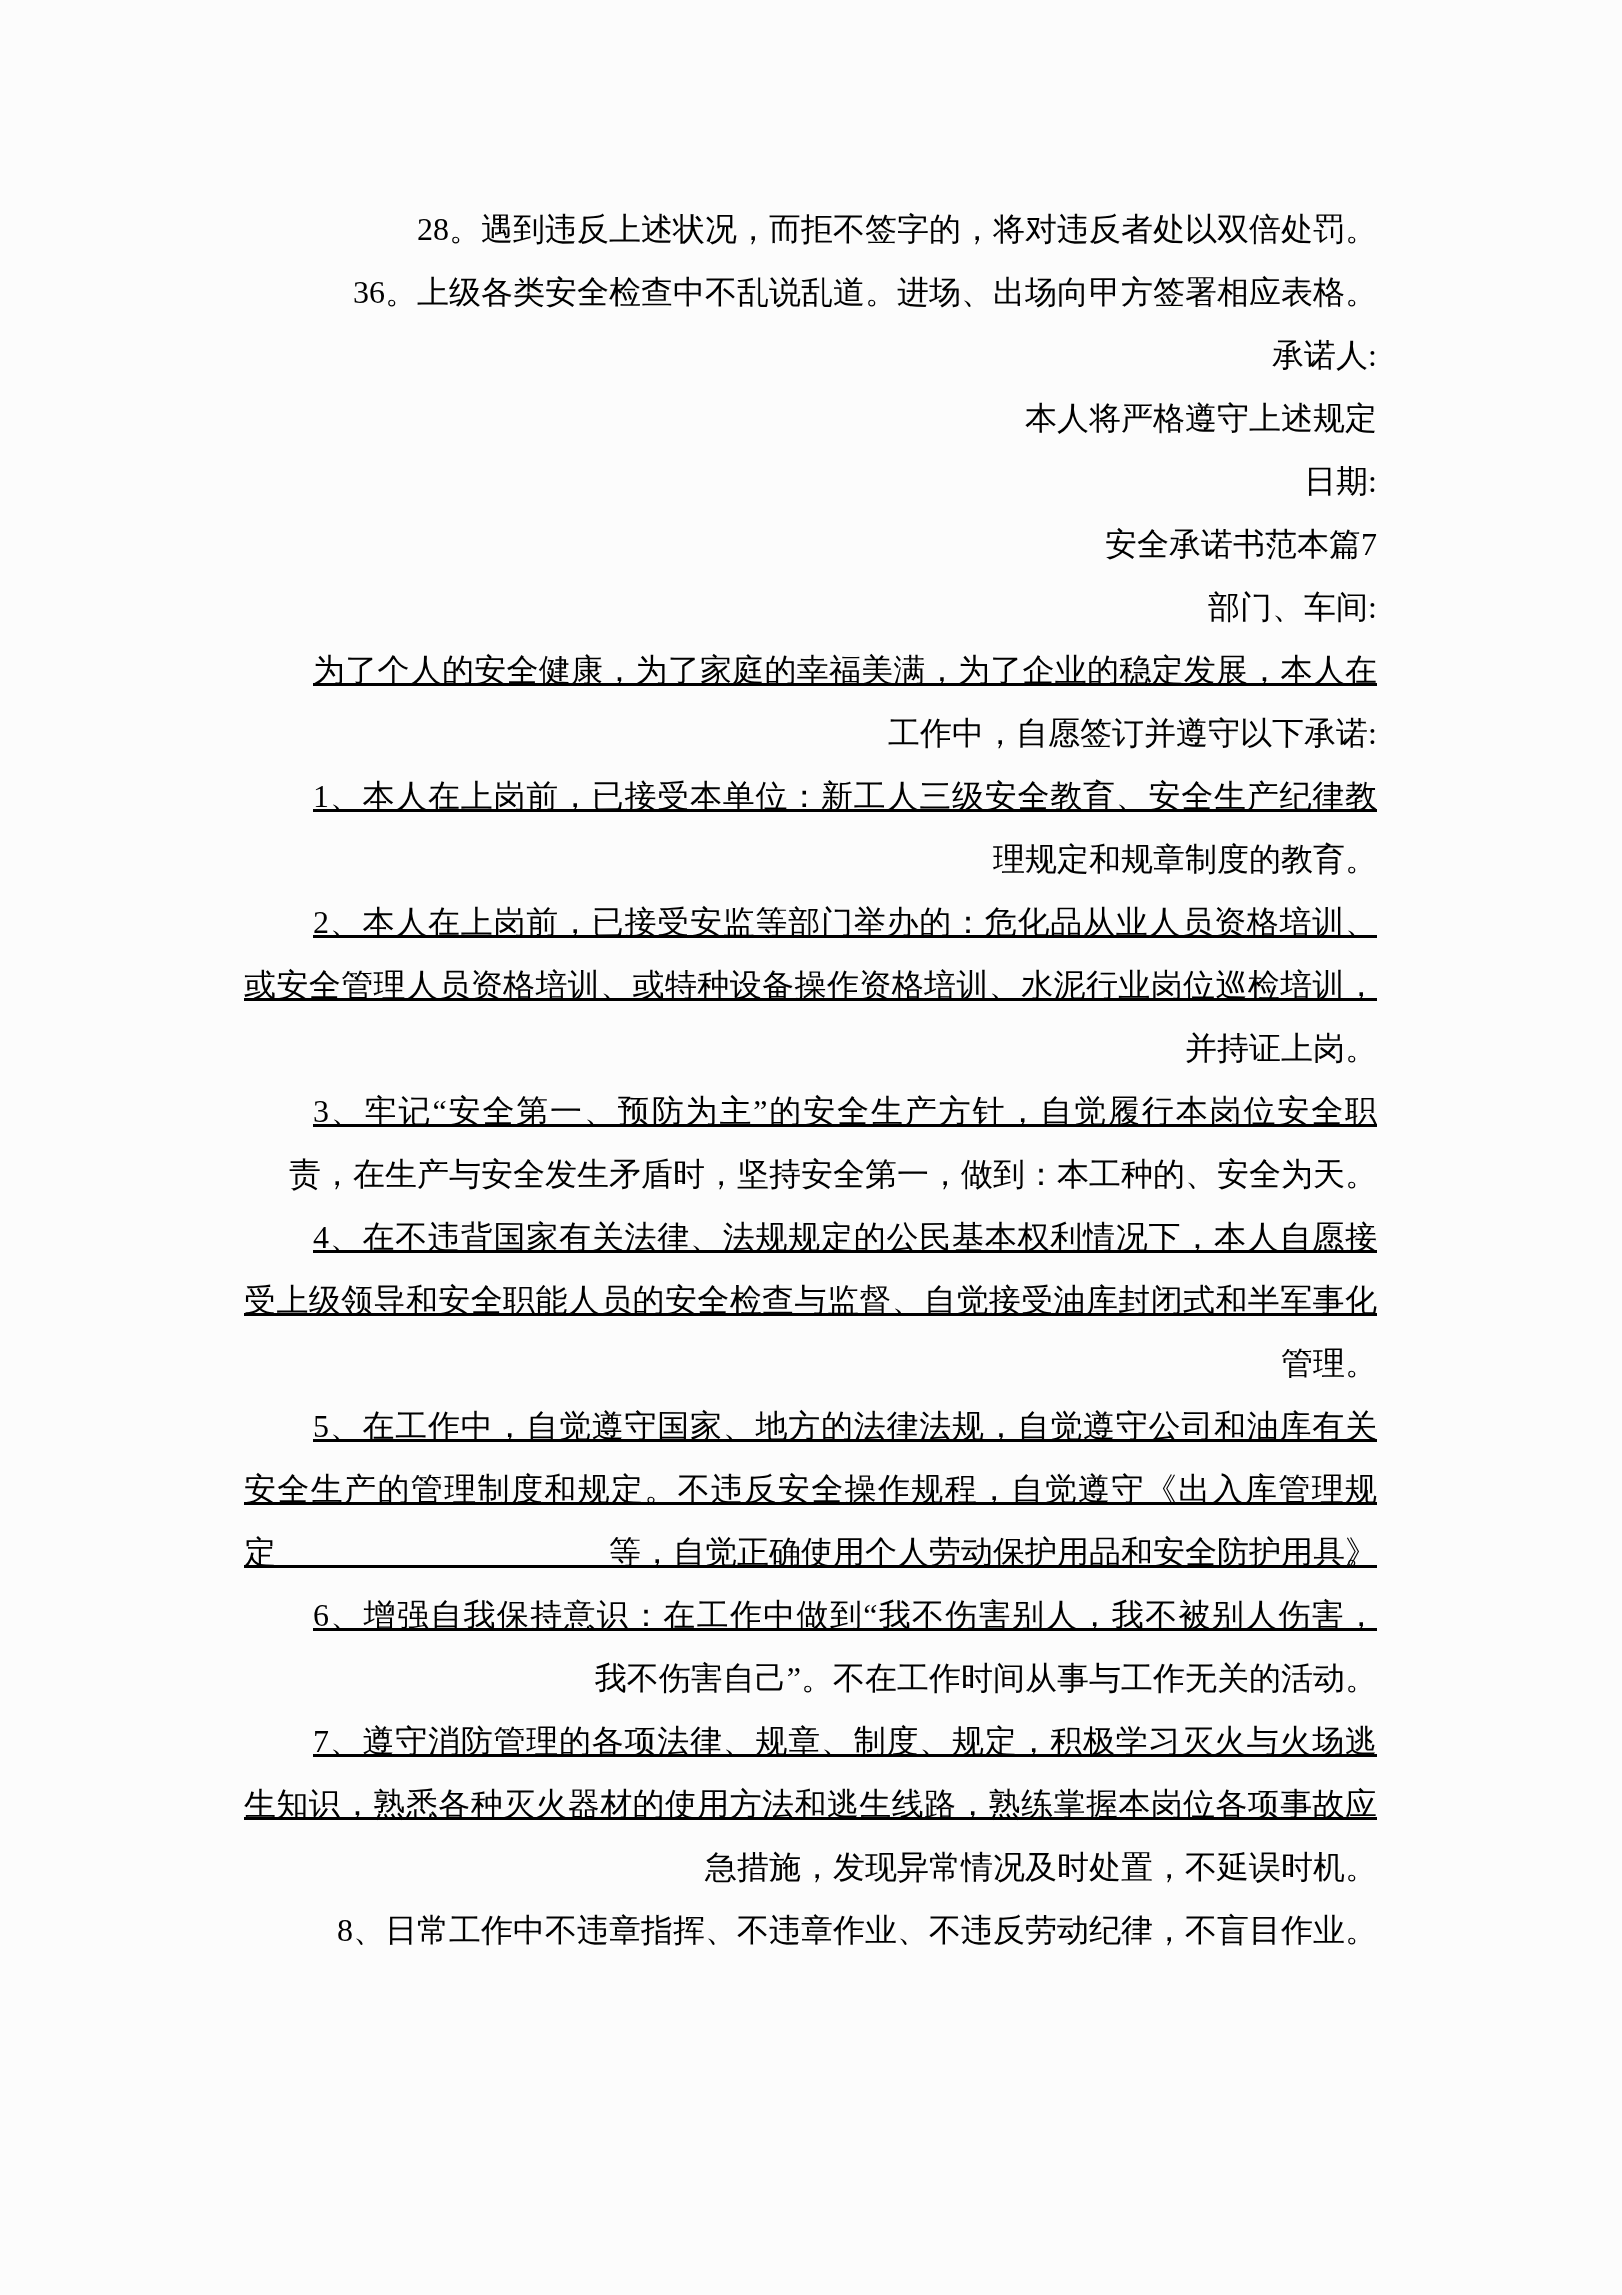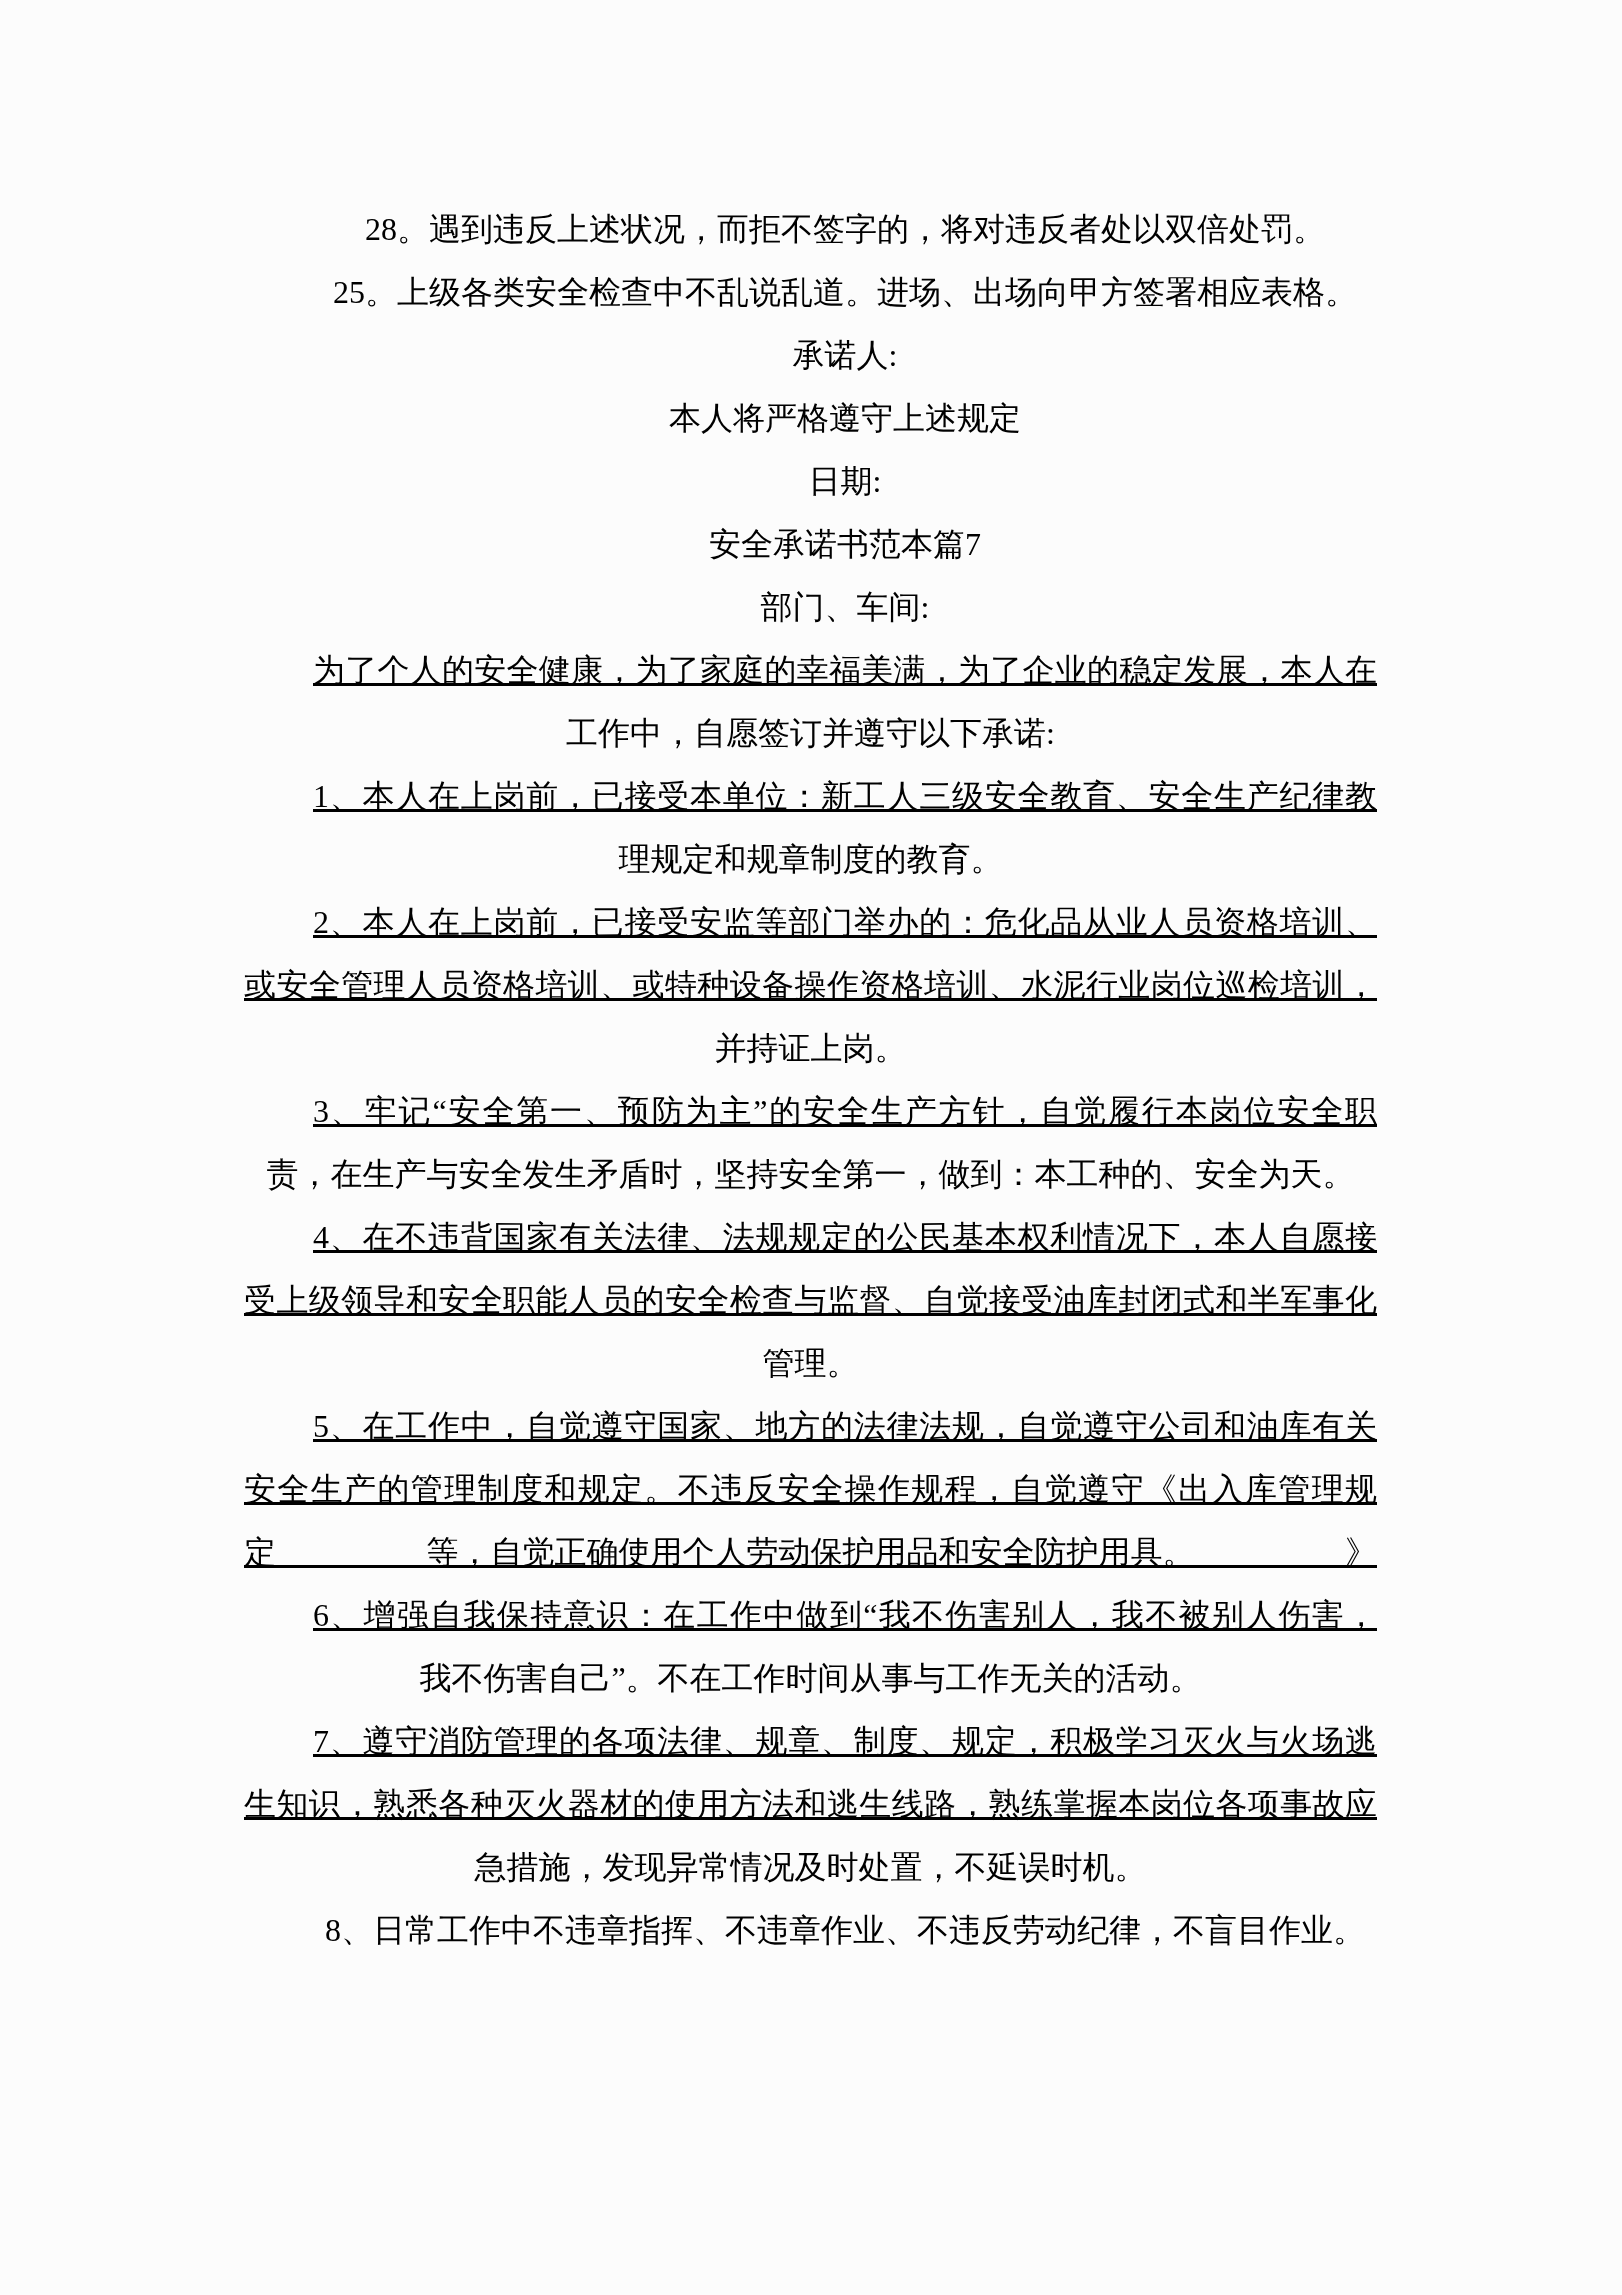--- a/index.html
+++ b/index.html
@@ -24,38 +24,38 @@
     left: 244px;
     top: 198px;
     width: 1133px;
     color: #000000;
     font-size: 32px;
     line-height: 63px;
     letter-spacing: 0;
   }
   .line {
     height: 63px;
-    text-align: center;
+    text-align: right;
   }
   .line.indent {
     text-indent: 69px;
   }
   .line.fill {
     text-align: justify;
     text-align-last: justify;
     text-decoration: underline;
   }
 </style>
 </head>
 <body>
 
 <div class="page" style="background: rgb(252, 252, 252);">
   <div class="text-block" style="color: rgb(0, 0, 0);">
       <div class="line indent">28。遇到违反上述状况，而拒不签字的，将对违反者处以双倍处罚。</div>
-      <div class="line indent">25。上级各类安全检查中不乱说乱道。进场、出场向甲方签署相应表格。</div>
+      <div class="line indent">36。上级各类安全检查中不乱说乱道。进场、出场向甲方签署相应表格。</div>
       <div class="line indent">承诺人:</div>
       <div class="line indent">本人将严格遵守上述规定</div>
       <div class="line indent">日期:</div>
       <div class="line indent">安全承诺书范本篇7</div>
       <div class="line indent">部门、车间:</div>
       <div class="line indent fill">为了个人的安全健康，为了家庭的幸福美满，为了企业的稳定发展，本人在</div>
       <div class="line">工作中，自愿签订并遵守以下承诺:</div>
       <div class="line indent fill">1、本人在上岗前，已接受本单位：新工人三级安全教育、安全生产纪律教</div>
       <div class="line">理规定和规章制度的教育。</div>
       <div class="line indent fill">2、本人在上岗前，已接受安监等部门举办的：危化品从业人员资格培训、</div>

